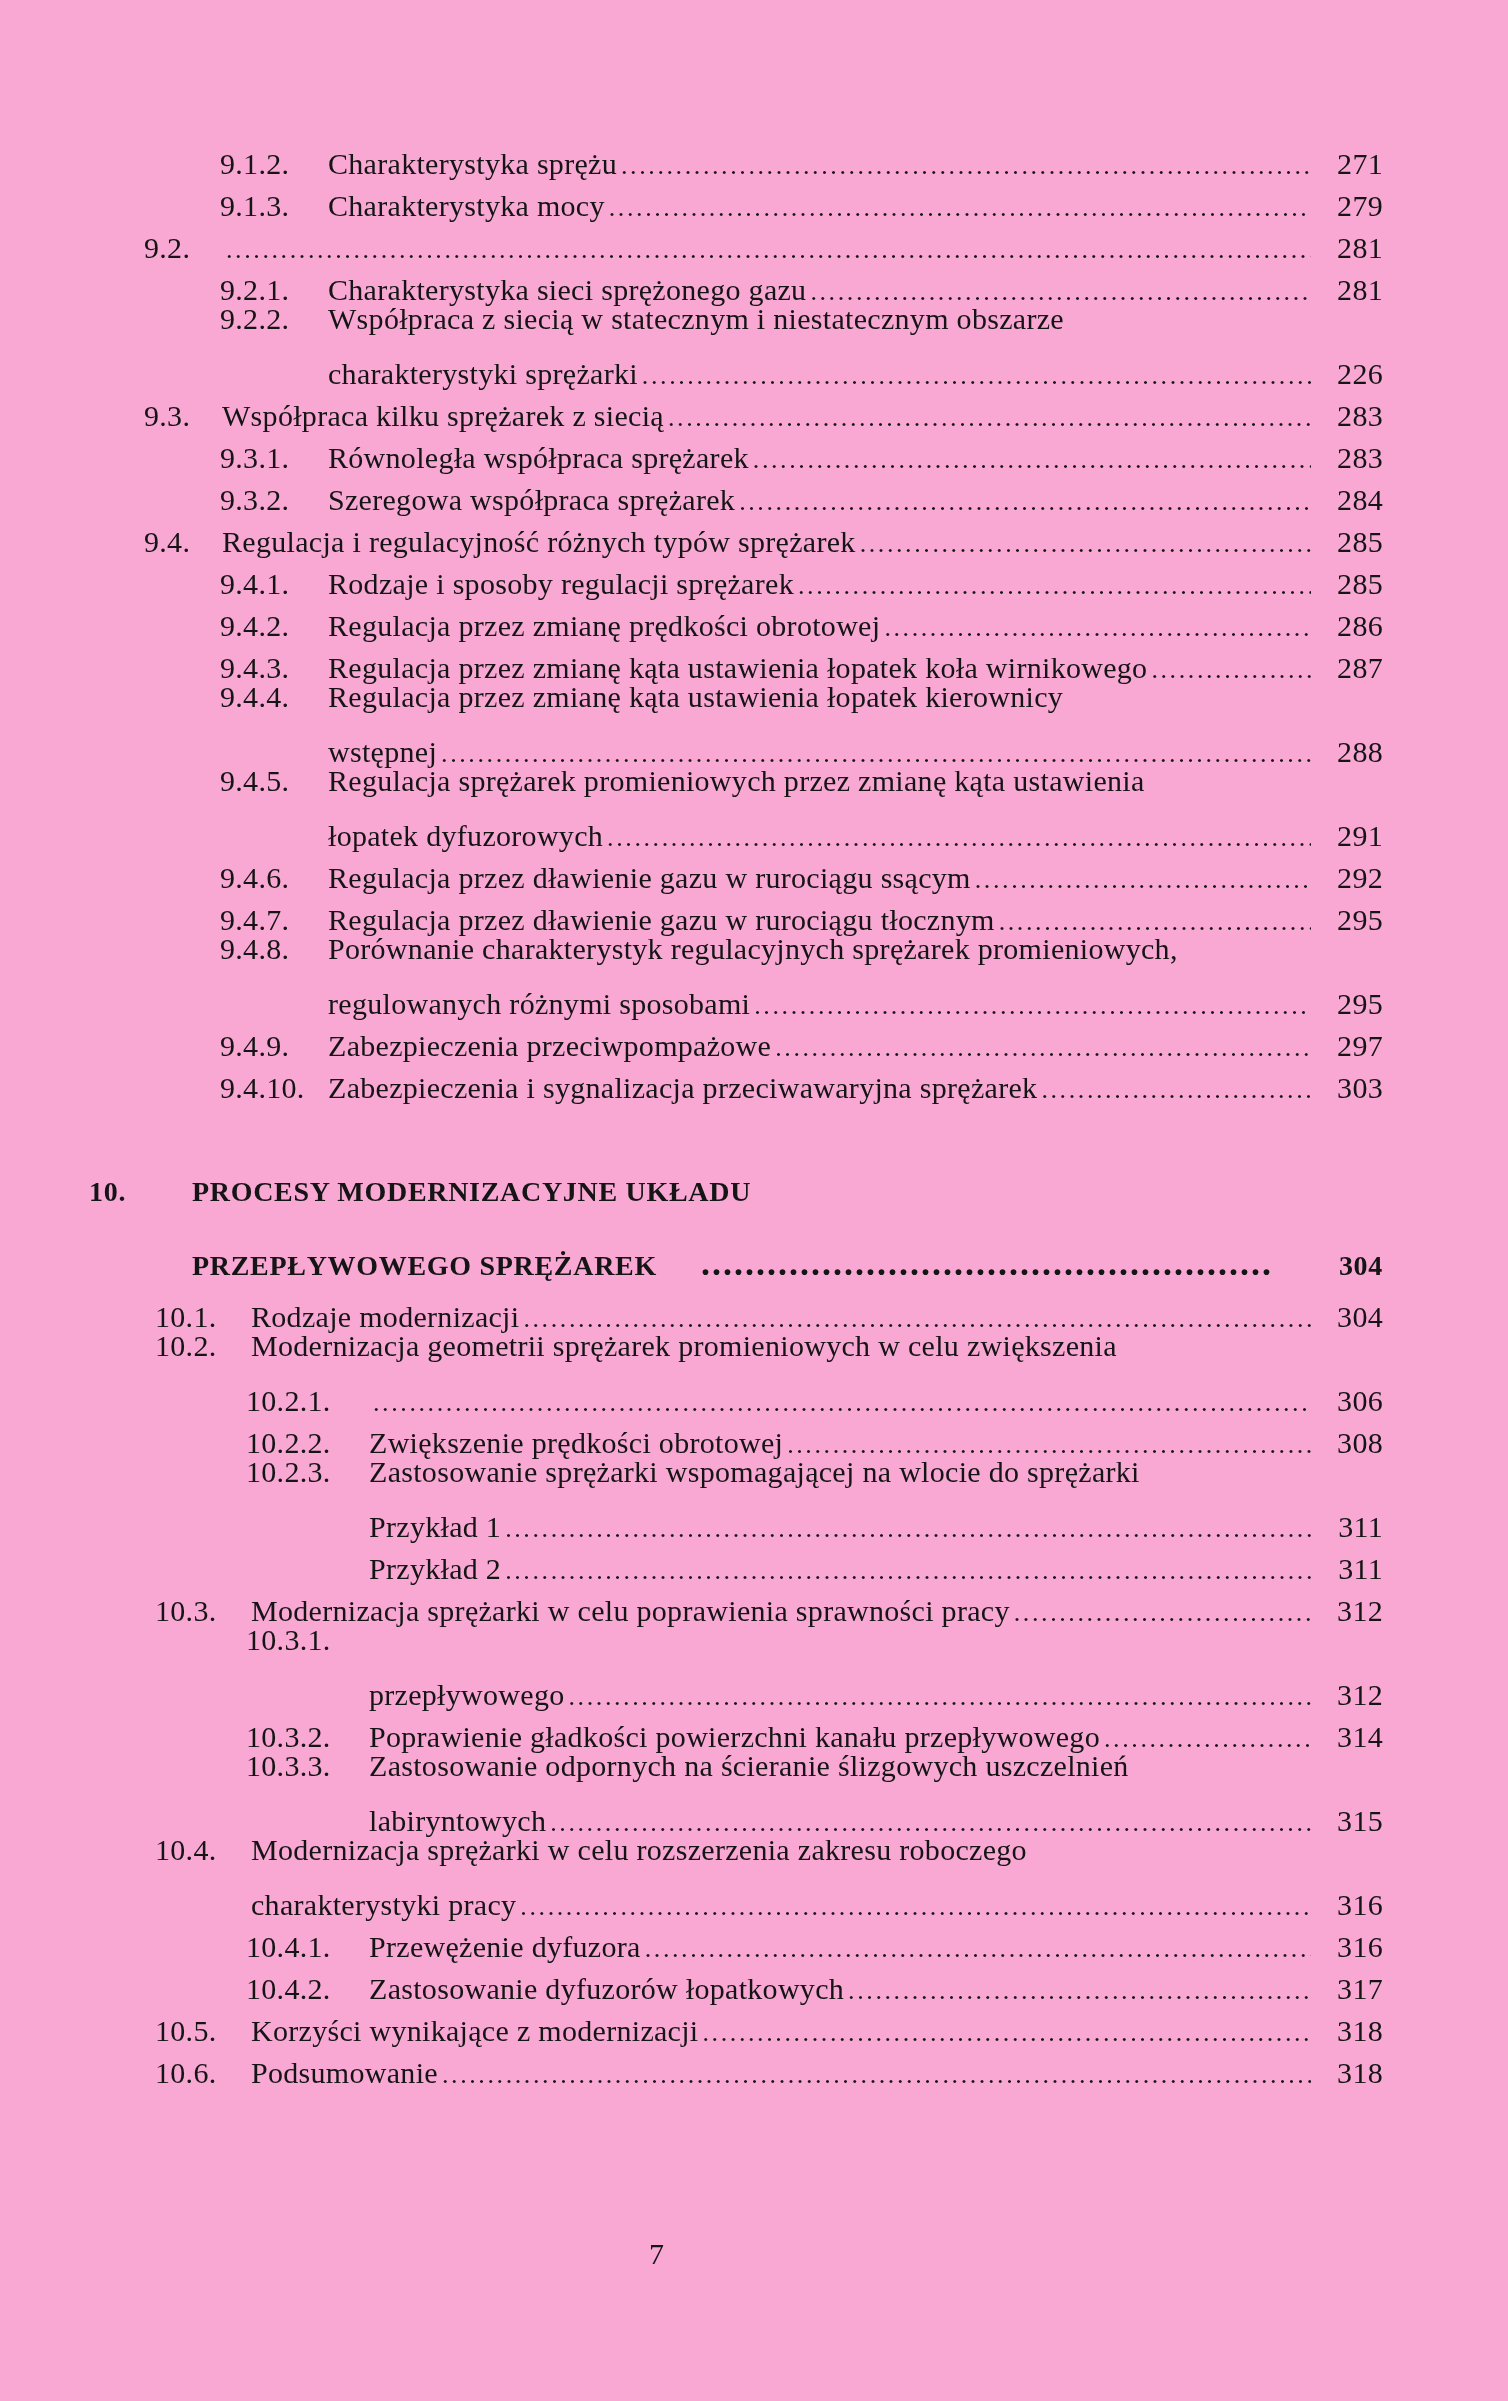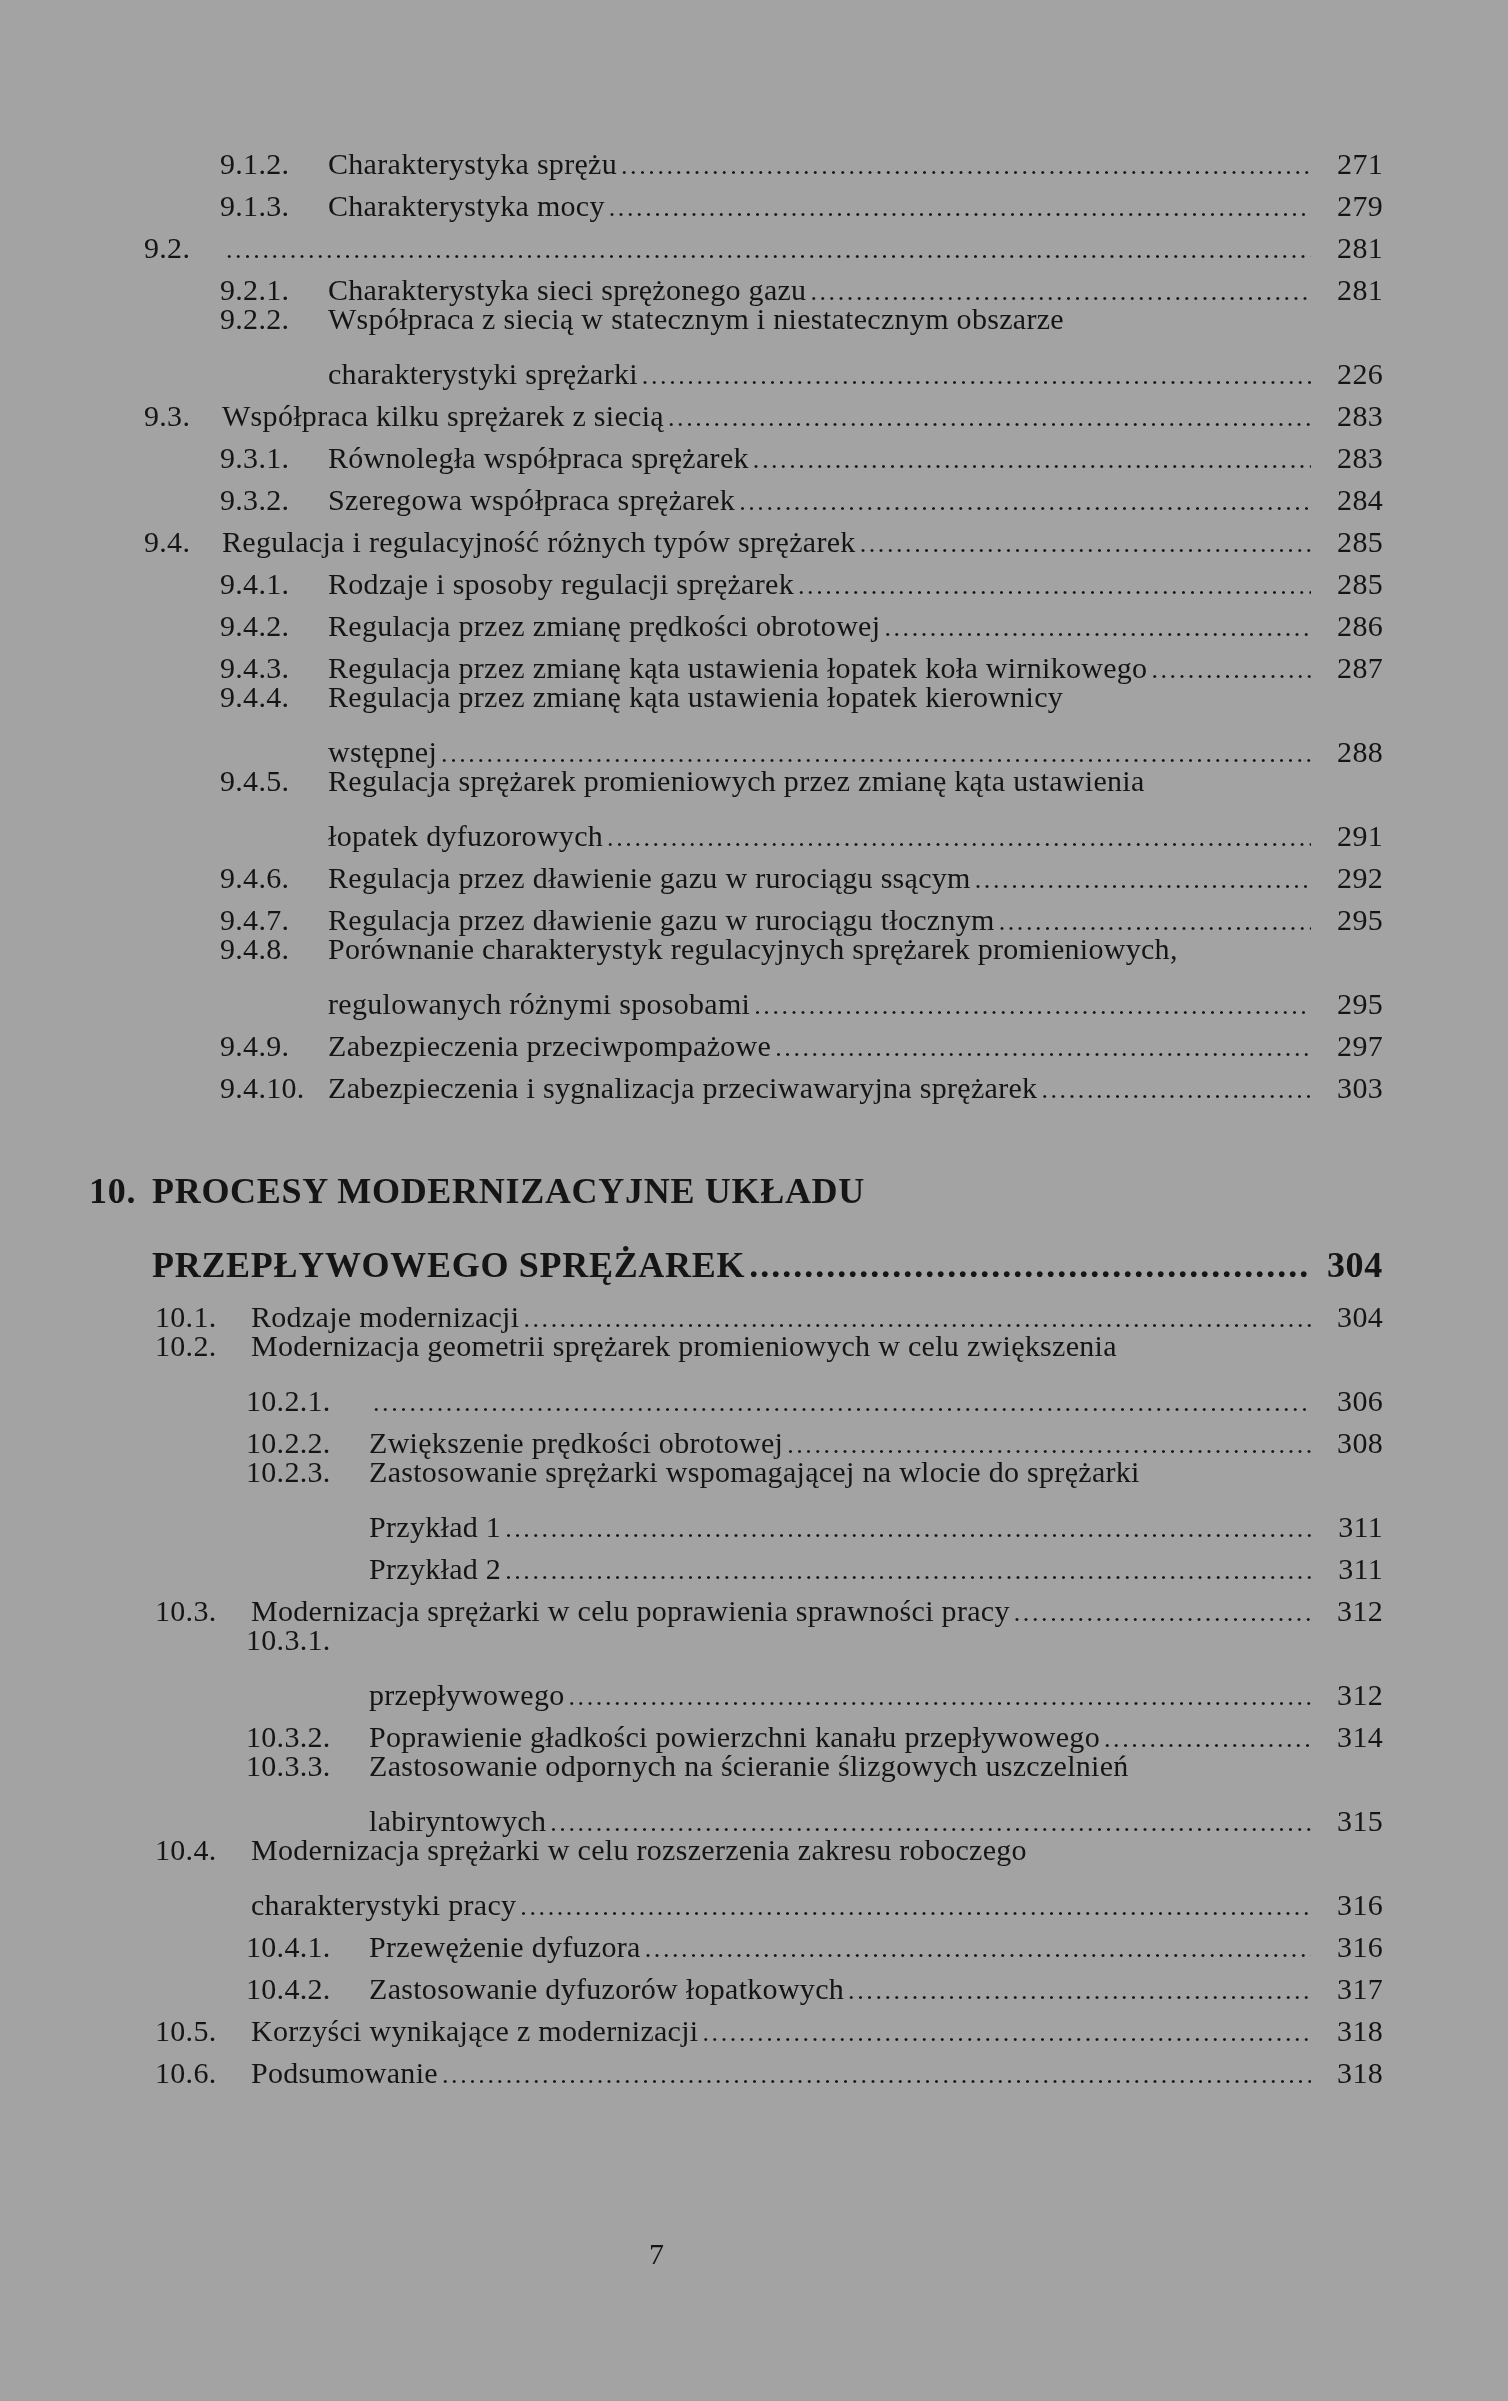--- a/index.html
+++ b/index.html
@@ -1,19 +1,19 @@
 <!DOCTYPE html>
 <html lang="pl" style="font-size:10.5px"><head>
 <meta charset="utf-8">
 <style>
   html,body{margin:0;padding:0;background:#e9e9e9;}
   .page{
     position:relative;
     width:1508px;height:2401px;
-    background:#a3a3a3;
+    background:#f9a8d4;
     overflow:hidden;
     font-family:"Liberation Serif","DejaVu Serif",serif;
     color:#151515;
   }
   #toc{
     position:absolute;left:0;top:0;right:0;
     padding:130px 125px 0 0;
   }
   .entry{margin:0;}
   .line{
@@ -39,21 +39,21 @@
   .lv-s9-l1{--pl:144px;--nw:78px;}
   .lv-s9-l2{--pl:220px;--nw:108px;}
   .lv-h10{--pl:89px;--nw:63px;}
   .lv-s10-l1{--pl:155px;--nw:96px;}
   .lv-s10-l2{--pl:246px;--nw:123px;}
   .lv-s10-l3{--pl:369px;--nw:0px;}
   
   .lv-h10{margin-top:65px;font-weight:bold;}
   .lv-h10 .line{
     height:61px;line-height:61px;
-    font-size:36px;letter-spacing:0.7px;
+    font-size:28px;letter-spacing:0.7px;gap:40px;
   }
   .lv-h10 .leader{font-size:36px;letter-spacing:2px;}
   .footer{
     position:absolute;left:649px;top:2239px;
     font-size:30px;line-height:30px;
   }
 </style>
 </head>
 <body>
 

